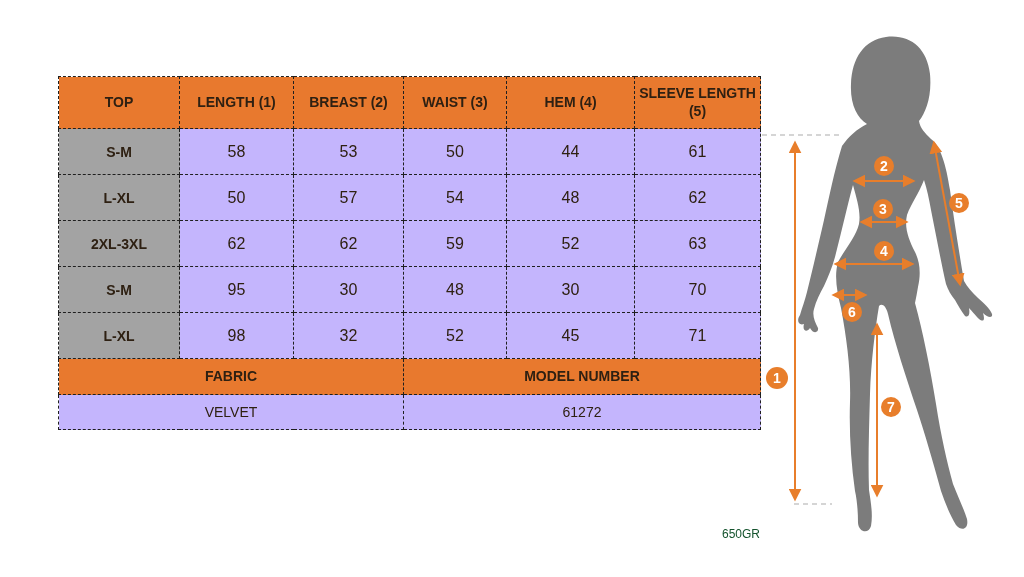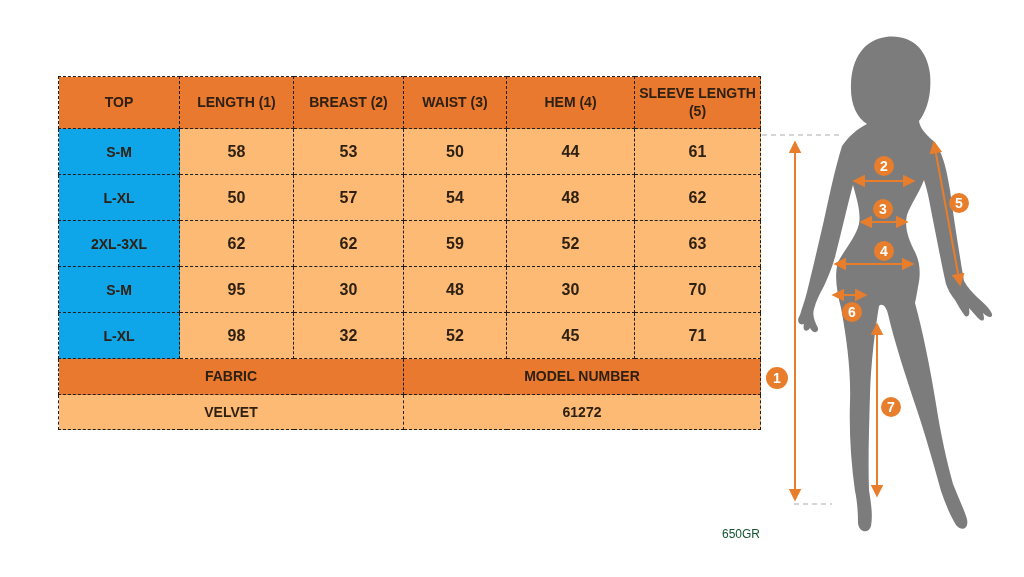--- a/index.html
+++ b/index.html
@@ -18,25 +18,25 @@
     text-align:center;vertical-align:middle;
     padding:0 2px;
     color:#2e2012;
   }
   .hdr{
     background:#E8792E;
     font-weight:bold;font-size:14px;line-height:1.25;
     color:#231408;
   }
   .cell{
-    background:#fdba74;
-    font-size:16px;font-weight:bold;
+    background:#c4b5fd;
+    font-size:16px;font-weight:normal;
   }
   .sizelab{
-    background:#0ea5e9;
+    background:#a3a3a3;
     font-size:14px;font-weight:bold;
   }
   tr.r-head{height:52px;}
   tr.r-data{height:46px;}
   tr.r-info-h{height:36px;margin-left:47px;}
   tr.r-info-v{height:35px;}
   .footnote{
     position:absolute;left:58px;top:527px;width:702px;
     text-align:right;font-size:12px;color:#14532d;
   }

